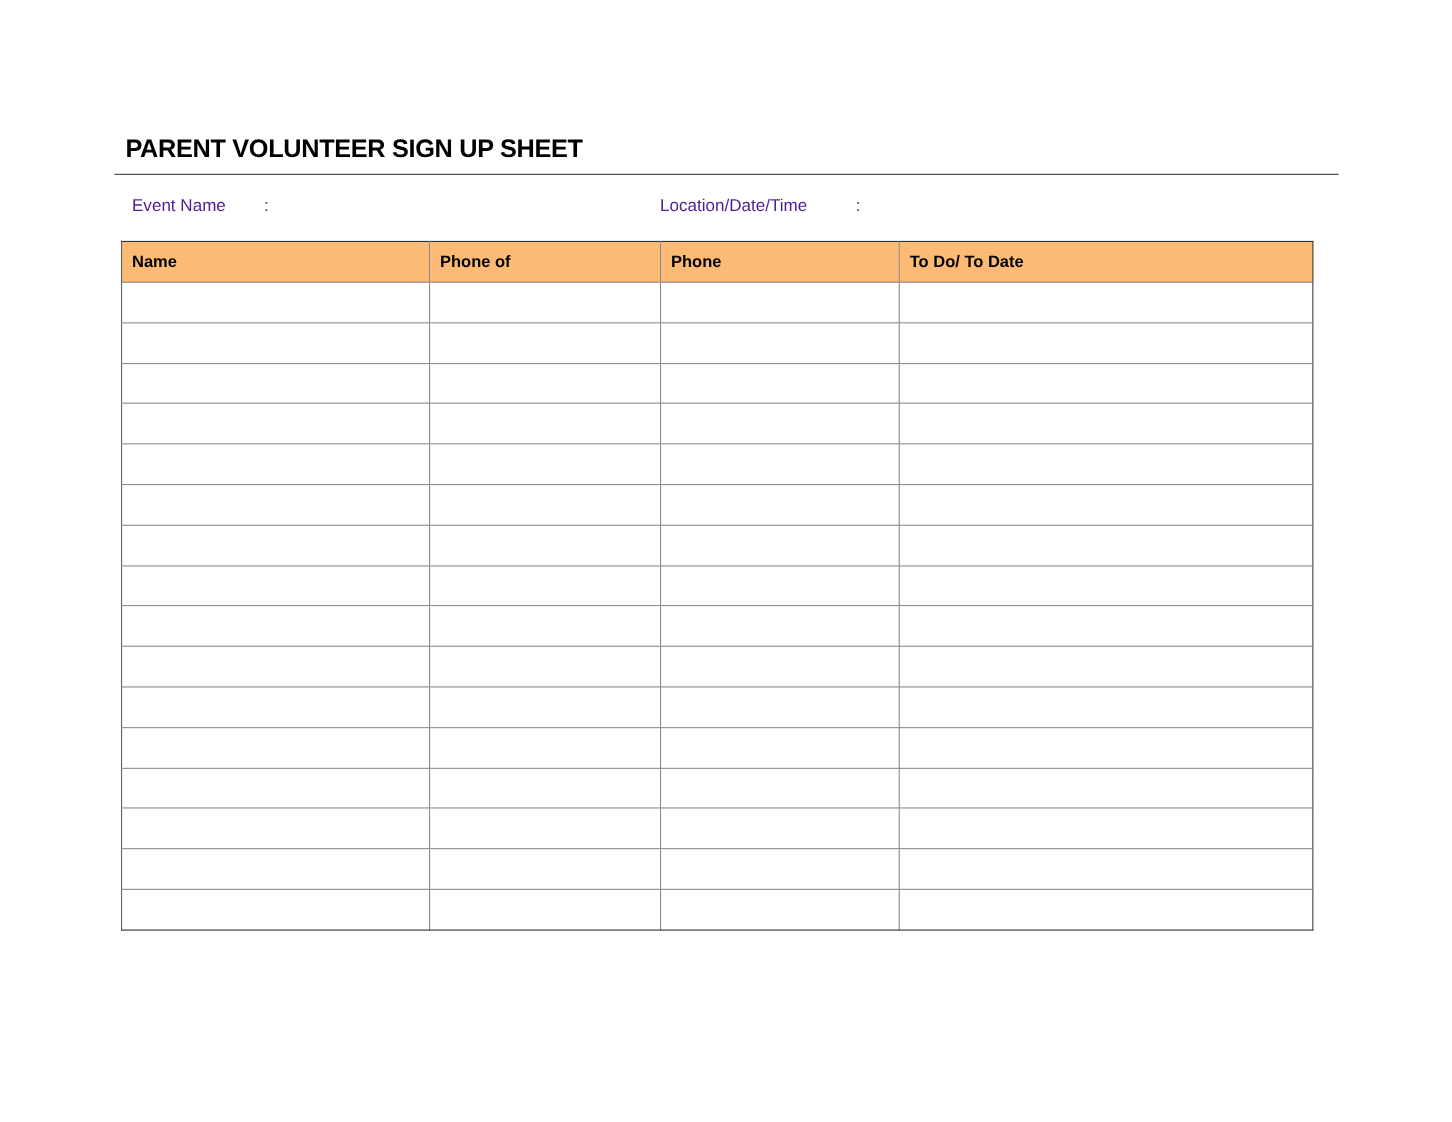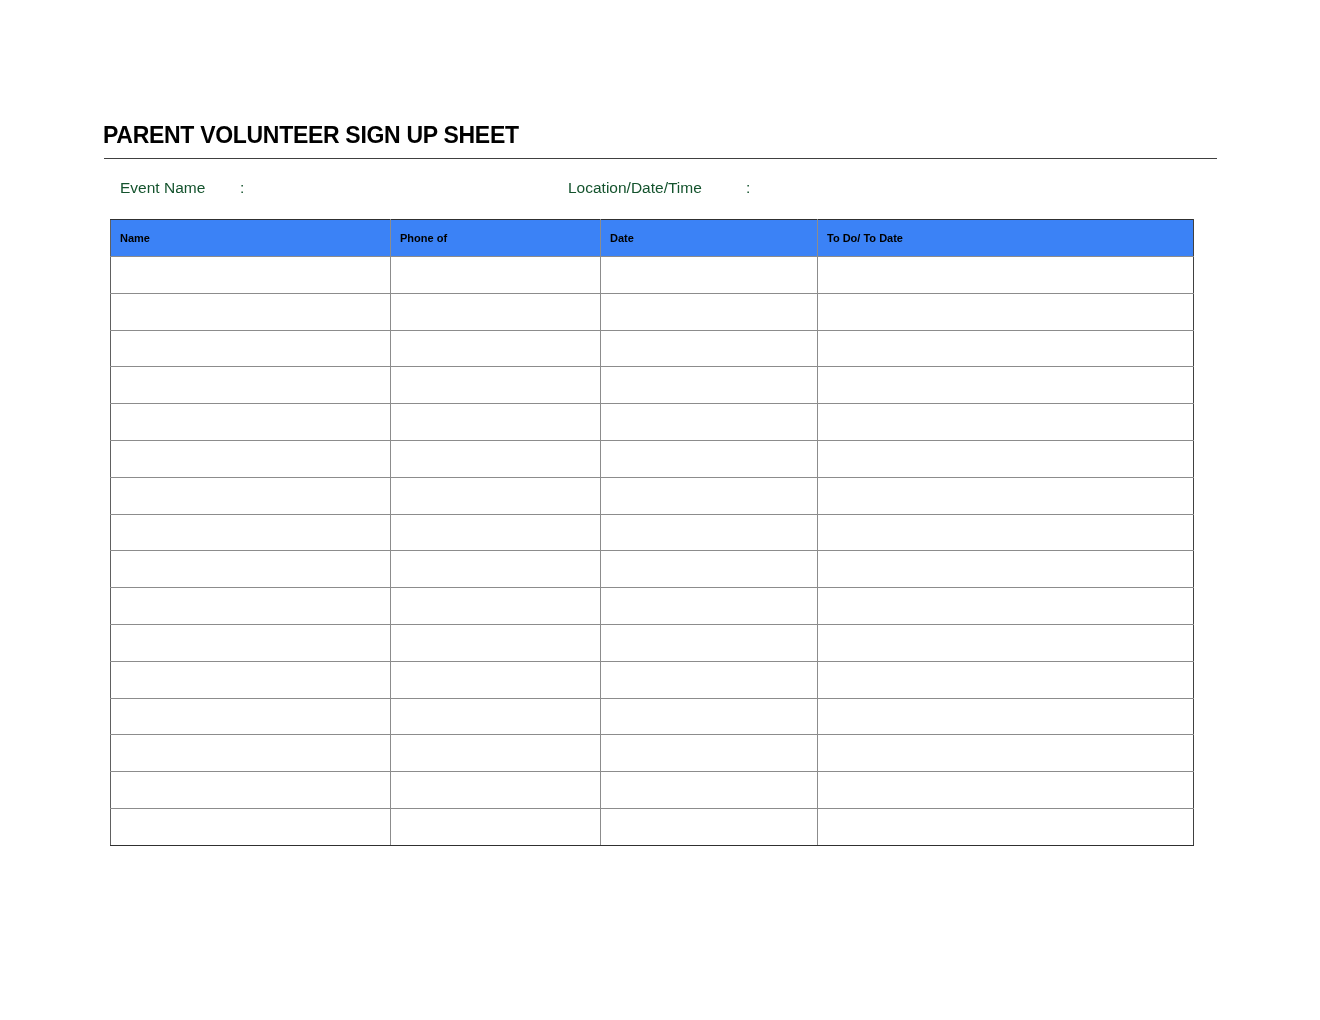--- a/index.html
+++ b/index.html
@@ -1,28 +1,28 @@
 <!DOCTYPE html>
 <html><head>
 <meta charset="utf-8">
 <style>
   html, body { margin: 0; padding: 0; background: #ffffff; }
   body { width: 1320px; height: 1020px; position: relative; font-family: "Liberation Sans", sans-serif; color: #000; }
-  .title { position: absolute; left: 103px; top: 122px; font-size: 23px; font-weight: bold; letter-spacing: -0.3px; }
+  .title { position: absolute; left: 114px; top: 122px; font-size: 23px; font-weight: bold; letter-spacing: -0.3px; }
   .rule { position: absolute; left: 104px; top: 158px; width: 1113px; height: 0; border-top: 1px solid #404040; }
-  .meta { position: absolute; top: 179px; font-size: 15.5px; color: #14532d; }
+  .meta { position: absolute; top: 179px; font-size: 15.5px; color: #4c1d95; }
   .meta .lbl { display: inline-block; }
   .meta .colon { display: inline-block; }
   .meta-event { left: 120px; }
   .meta-event .lbl { width: 120px; }
-  .meta-loc { left: 568px; }
+  .meta-loc { left: 600px; }
   .meta-loc .lbl { width: 178px; }
   table.sheet { position: absolute; left: 110px; top: 219px; border-collapse: collapse; table-layout: fixed; width: 1083px; }
   table.sheet th, table.sheet td { border: 1px solid #8c8c8c; padding: 0 0 0 9px; }
-  table.sheet th { background: #3b82f6; height: 36px; text-align: left; font-size: 11px; font-weight: bold; border-top: 1px solid #303030; }
+  table.sheet th { background: #fdba74; height: 36px; text-align: left; font-size: 15px; font-weight: bold; border-top: 1px solid #303030; }
   table.sheet td { height: 35.8px; }
   table.sheet tr:last-child td { border-bottom: 1px solid #303030; }
   table.sheet th:first-child, table.sheet td:first-child { border-left: 1px solid #606060; }
   table.sheet th:last-child, table.sheet td:last-child { border-right: 1px solid #404040; }
   col.c1 { width: 280px; } col.c2 { width: 210px; } col.c3 { width: 217px; } col.c4 { width: 376px; }
 </style>
 </head>
 <body>
 
 <div class="title">PARENT VOLUNTEER SIGN UP SHEET</div>
@@ -42,21 +42,21 @@
   <colgroup>
       <col class="c1">
       <col class="c2">
       <col class="c3">
       <col class="c4">
     </colgroup>
   <thead>
     <tr>
       <th>Name</th>
       <th>Phone of</th>
-      <th>Date</th>
+      <th>Phone</th>
       <th>To Do/ To Date</th>
     </tr>
   </thead>
   <tbody id="rows">
       <tr>
         <td></td>
         <td></td>
         <td></td>
         <td></td>
       </tr>

